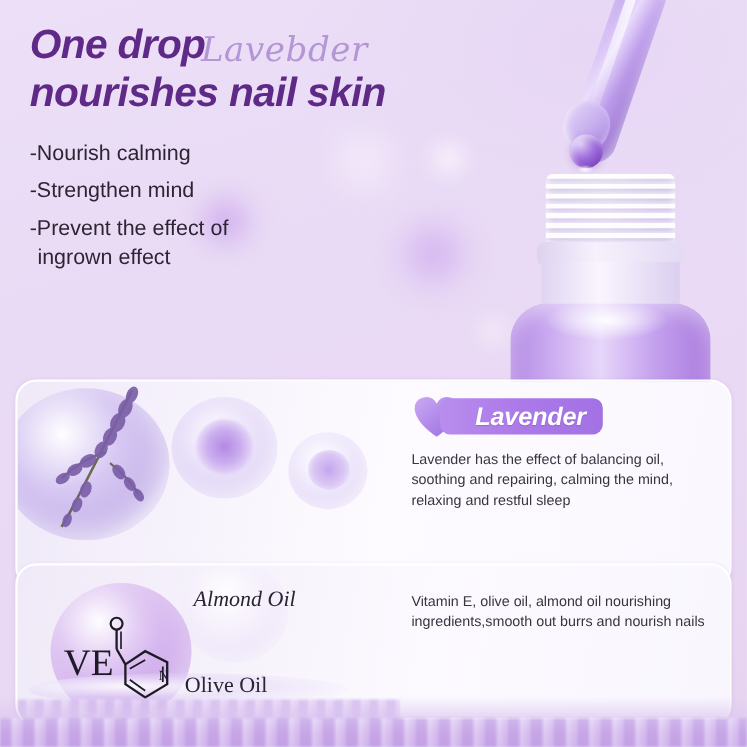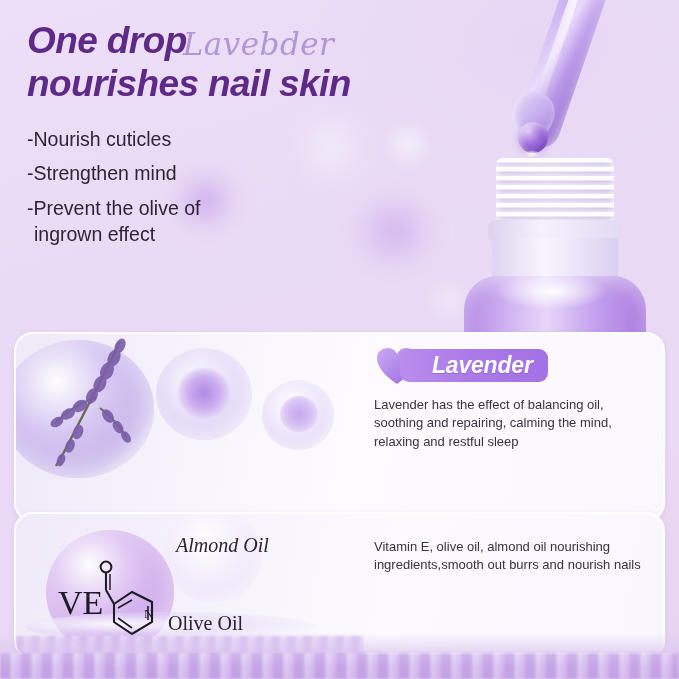--- a/index.html
+++ b/index.html
@@ -125,21 +125,21 @@
   }
 
   
   .card {
     position: absolute; left: 14px; width: 651px;
     border-radius: 19px;
     border: 2px solid #ffffff;
     overflow: hidden;
     box-shadow: 0 1px 5px rgba(140,110,180,.13);
   }
-  .card-1 { top: 332px; height: 190px;
+  .card-1 { top: 345px; height: 190px;
     background: linear-gradient(100deg, #efe9f8 0%, #f7f3fc 26%, #fdfbff 52%, #faf7fe 100%); }
   .card-2 { top: 512px; height: 148px;
     background: linear-gradient(100deg, #f0eaf8 0%, #f6f2fb 30%, #fcfaff 58%, #f9f6fe 100%); }
 
   .card-art { position: absolute; left: 0; top: 0; width: 348px; height: 100%; overflow: hidden; }
 
   
   .bubble { position: absolute; border-radius: 50%; }
   .b1 { left: -14px; top: 6px; width: 152px; height: 138px;
         background: radial-gradient(circle at 36% 30%, rgba(255,255,255,.95) 0%, rgba(203,184,240,.72) 38%, rgba(166,138,221,.6) 70%, rgba(226,215,246,.35) 100%);
@@ -228,27 +228,27 @@
   <div class="orb orb-e"></div>
 
   <div class="hero">
     <div class="headline">
       <span>One drop</span><span class="script">Lavebder</span>
       <span class="line2">nourishes nail skin</span>
     </div>
 
     <div class="bullets">
       <div class="bullet">
-        <span>-Nourish cuticles</span>
+        <span>-Nourish calming</span>
       </div>
       <div class="bullet">
         <span>-Strengthen mind</span>
       </div>
       <div class="bullet">
-        <span>-Prevent the olive of</span>
+        <span>-Prevent the effect of</span>
         <span class="cont">ingrown effect</span>
       </div>
     </div>
   </div>
 
   <div class="photo">
     <div class="pipette"></div>
     <div class="tip"></div>
     <div class="droplet"></div>
     <div class="bottle">

